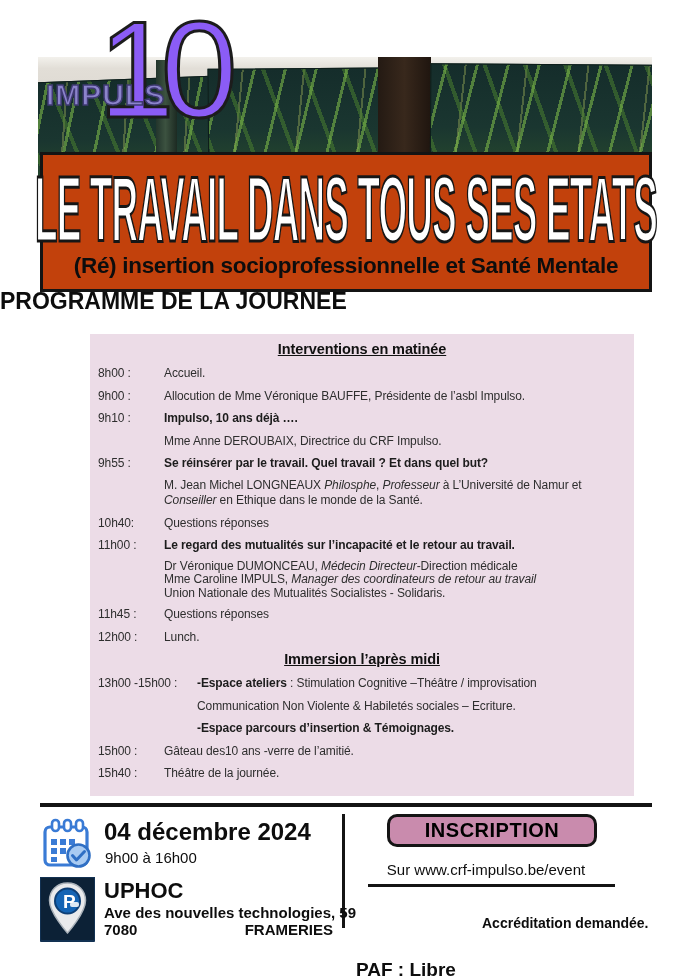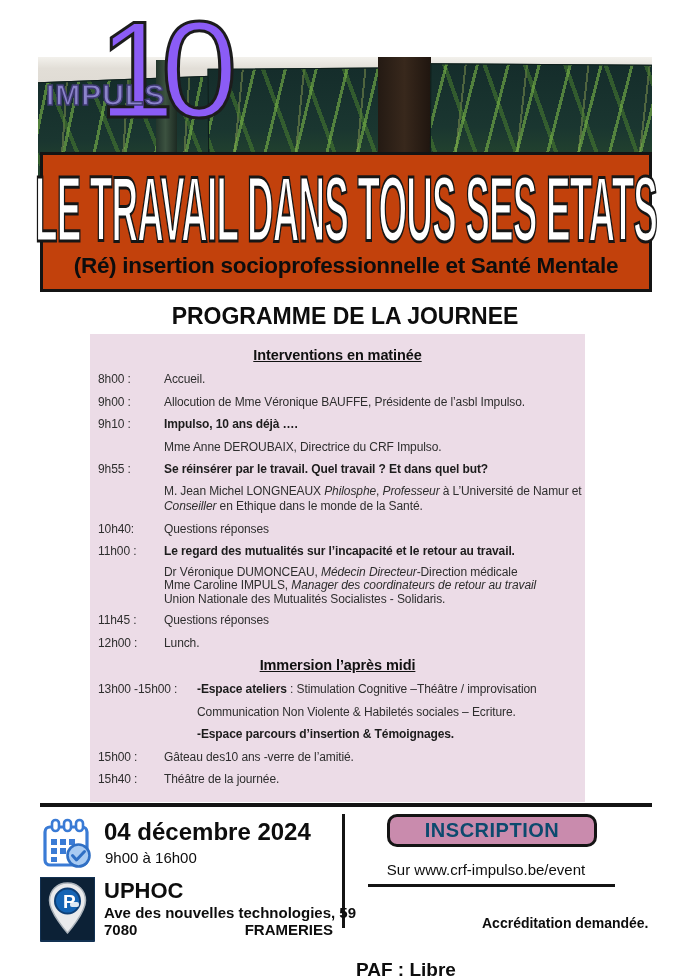--- a/index.html
+++ b/index.html
@@ -34,24 +34,24 @@
 
   
   .hero{position:absolute;left:40px;top:152px;width:606px;height:134px;background:#c58ba9;
         border:3px solid #141414;text-align:center;}
   .hero-title{position:absolute;left:50%;top:8px;transform:translateX(-50%) scaleX(.40);transform-origin:center top;
               white-space:nowrap;font-weight:bold;font-size:92px;line-height:1.0;letter-spacing:-2px;
               color:#ffffff;-webkit-text-stroke:3px #161616;}
   .hero-sub{position:absolute;left:0;right:0;top:98px;font-weight:bold;font-size:22.5px;letter-spacing:-.3px;color:#0d0d0d;}
 
   
-  .prog-heading{position:absolute;left:0;width:690px;top:303px;text-align:center;
+  .prog-heading{position:absolute;left:0;width:690px;top:288px;text-align:left;
                 font-size:23px;font-weight:bold;color:#0d0d0d;}
-  .prog-box{position:absolute;left:90px;top:334px;width:495px;min-height:455px;background:#ecdce7;
-            padding:12px 8px 8px 8px;box-sizing:border-box;font-size:12px;color:#2e2e2e;letter-spacing:-.1px;}
+  .prog-box{position:absolute;left:90px;top:334px;width:544px;min-height:455px;background:#ecdce7;
+            padding:6px 8px 8px 8px;box-sizing:border-box;font-size:12px;color:#2e2e2e;letter-spacing:-.1px;}
   .sec-header{text-align:center;font-size:14.5px;font-weight:bold;margin:1px 0 8px 0;color:#111;}
   .sec-header span{text-decoration:underline;}
   .row{display:flex;margin-bottom:6px;line-height:16.5px;}
   .row .time{width:66px;flex-shrink:0;}
   .row.widetime .time{width:99px;}
   .row .content{flex:1;}
   .row.ind2 .content{padding-left:33px;}
   .row.lh15 .line{line-height:15.5px;}
   .row.lh13 .line{line-height:13.5px;}
   .line{white-space:nowrap;}
@@ -68,21 +68,21 @@
 
   .pin-icon{position:absolute;left:40px;top:877px;width:55px;height:67px;}
   .venue-text{position:absolute;left:104px;top:878px;font-size:22px;font-weight:bold;color:#0d0d0d;}
   .addr-text{position:absolute;left:104px;top:904px;font-size:15px;font-weight:bold;color:#0d0d0d;}
   .city-line{position:absolute;left:104px;top:921px;width:229px;display:flex;justify-content:space-between;
              font-size:15px;font-weight:bold;color:#0d0d0d;}
 
   .insc-btn{position:absolute;left:387px;top:814px;width:210px;height:33px;background:#c98bad;
             border:3.5px solid #141414;border-radius:10px;box-sizing:border-box;
             display:flex;align-items:center;justify-content:center;
-            font-size:20px;font-weight:bold;letter-spacing:.5px;color:#0c4a6e;cursor:pointer;}
+            font-size:20px;font-weight:bold;letter-spacing:.5px;color:#000000;cursor:pointer;}
   .insc-url{position:absolute;left:358px;top:861px;width:256px;text-align:center;
             font-size:15px;font-weight:normal;color:#0d0d0d;}
   .insc-rule{position:absolute;left:368px;top:884px;width:247px;height:3px;background:#141414;}
   .paf-text{position:absolute;left:356px;top:959px;font-size:19px;font-weight:bold;color:#0d0d0d;}
   .accr-text{position:absolute;left:482px;top:915px;font-size:14px;font-weight:bold;color:#0d0d0d;}
 </style>
 </head>
 <body>
 
 <div class="page">

